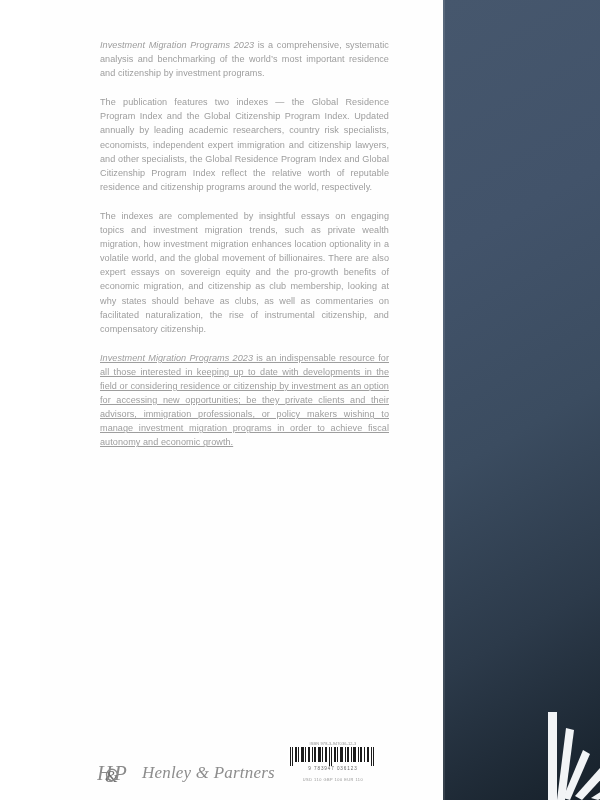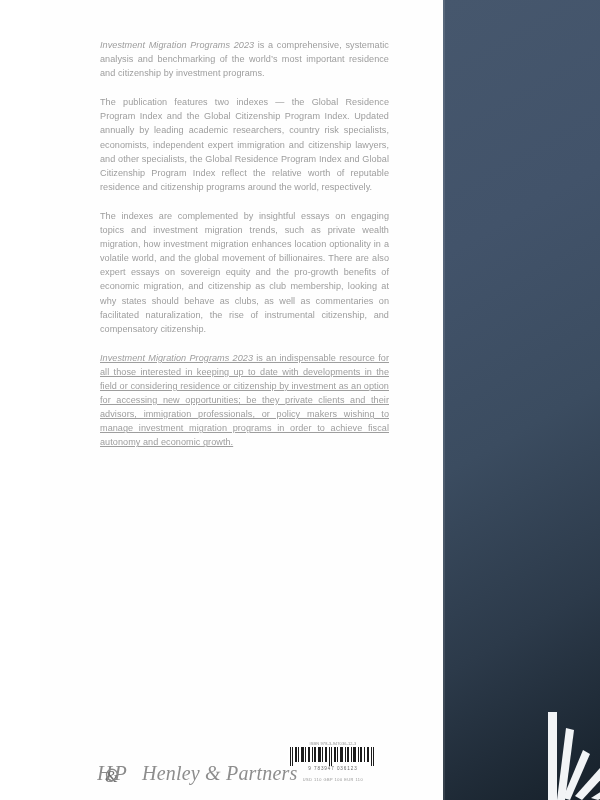--- a/index.html
+++ b/index.html
@@ -91,21 +91,21 @@
     align-items: center;
     gap: 7px;
   }
   .logo-monogram {
     width: 38px;
     height: 30px;
   }
   .logo-word {
     font-family: "Liberation Serif", serif;
     font-style: italic;
-    font-size: 20px;
+    font-size: 17px;
     color: #8d8d8d;
     letter-spacing: 0.2px;
     white-space: nowrap;
   }
 
   
   .barcode-block {
     position: absolute;
     left: 241px;
     bottom: 18px;

